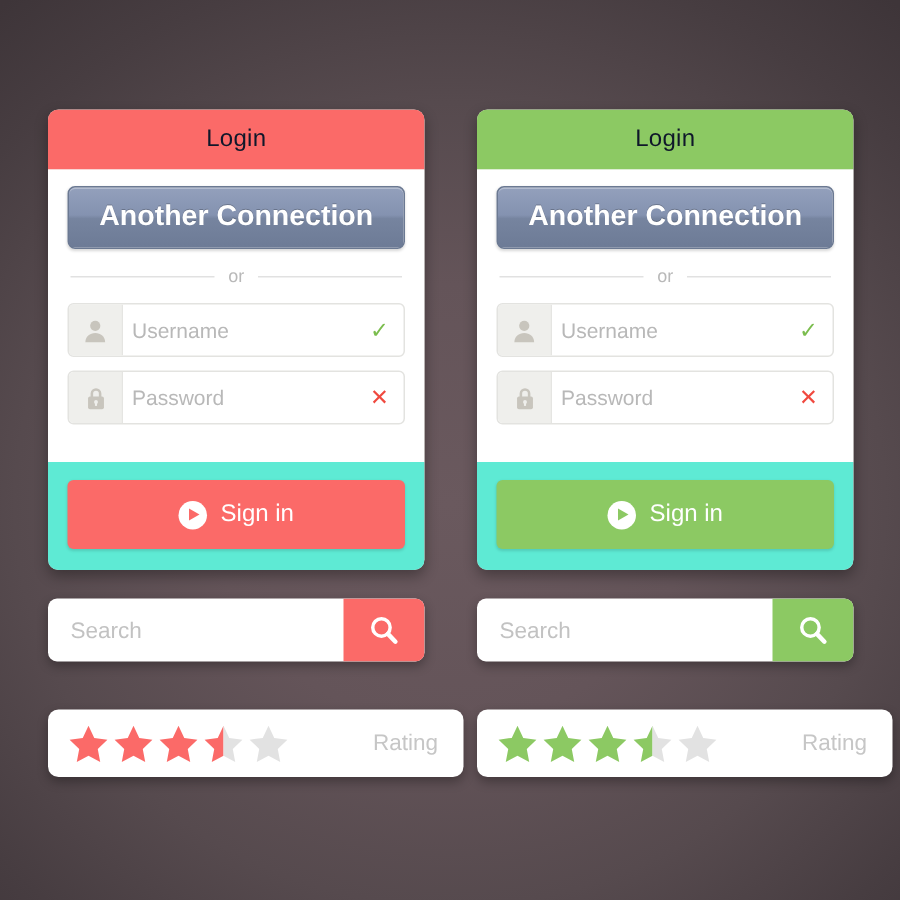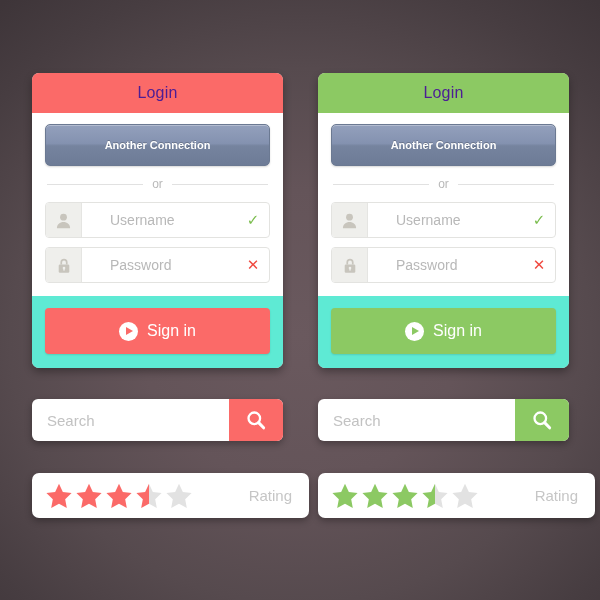--- a/index.html
+++ b/index.html
@@ -17,65 +17,65 @@
   
   .card{
     position:absolute;width:251px;
     border-radius:7px;
     background:#ebebe6;
     box-shadow:0 4px 9px rgba(0,0,0,.33);
     overflow:hidden;
   }
   .card-header{
     height:40px;line-height:40px;text-align:center;
-    color:#4c1d95;font-size:16px;letter-spacing:.2px;
+    color:#0f172a;font-size:16px;letter-spacing:.2px;
   }
   .card-header.red{background:#fb6a68;}
   .card-header.green{background:#8cc963;}
   .card-body{
     background:#ffffff;
     padding:11px 13px 13px 13px;
   }
   .card-foot{
     background:#5eead4;
     padding:12px 13px 14px 13px;
   }
   
   .conn-btn{
     height:42px;border-radius:5px;
     background:linear-gradient(to bottom,#93a0bc 0%,#8492b0 46%,#76849f 52%,#6d7b96 100%);
     border:1px solid #6b7992;
     box-shadow:inset 0 1px 0 rgba(255,255,255,.30),0 1px 2px rgba(0,0,0,.16);
-    color:#fff;font-size:11px;font-weight:bold;
+    color:#fff;font-size:19px;font-weight:bold;
     display:flex;align-items:center;justify-content:center;
     text-shadow:0 -1px 0 rgba(0,0,0,.22);
     box-sizing:border-box;
   }
   
   .or-row{
     display:flex;align-items:center;gap:9px;
     margin:11px 2px 11px 2px;
   }
   .or-line{flex:1;height:1px;background:#e1e1e1;}
   .or-text{color:#b9b9b9;font-size:12px;}
   
   .field{
     height:36px;border:1px solid #e3e3e0;border-radius:4px;
     background:#fff;display:flex;align-items:center;
     box-sizing:border-box;margin-bottom:9px;
   }
-  .field:last-child{margin-bottom:0;}
+  .field:last-child{margin-bottom:12px;}
   .field-icon{
     width:35px;height:100%;flex:0 0 35px;
     background:#efefec;border-right:1px solid #e5e5e2;
     border-radius:3px 0 0 3px;
     display:flex;align-items:center;justify-content:center;
   }
   .field-ph{
-    flex:1;padding-left:28px;color:#b8b8b8;font-size:14px;
+    flex:1;padding-left:6px;color:#b8b8b8;font-size:14px;
     overflow:hidden;white-space:nowrap;
   }
   .field-state{width:32px;text-align:center;font-size:15px;font-weight:bold;}
   .state-ok{color:#7bbd4e;}
   .state-bad{color:#f0493f;}
   
   .signin{
     height:46px;border-radius:4px;
     display:flex;align-items:center;justify-content:center;gap:9px;
     color:#fff;font-size:16px;cursor:pointer;

